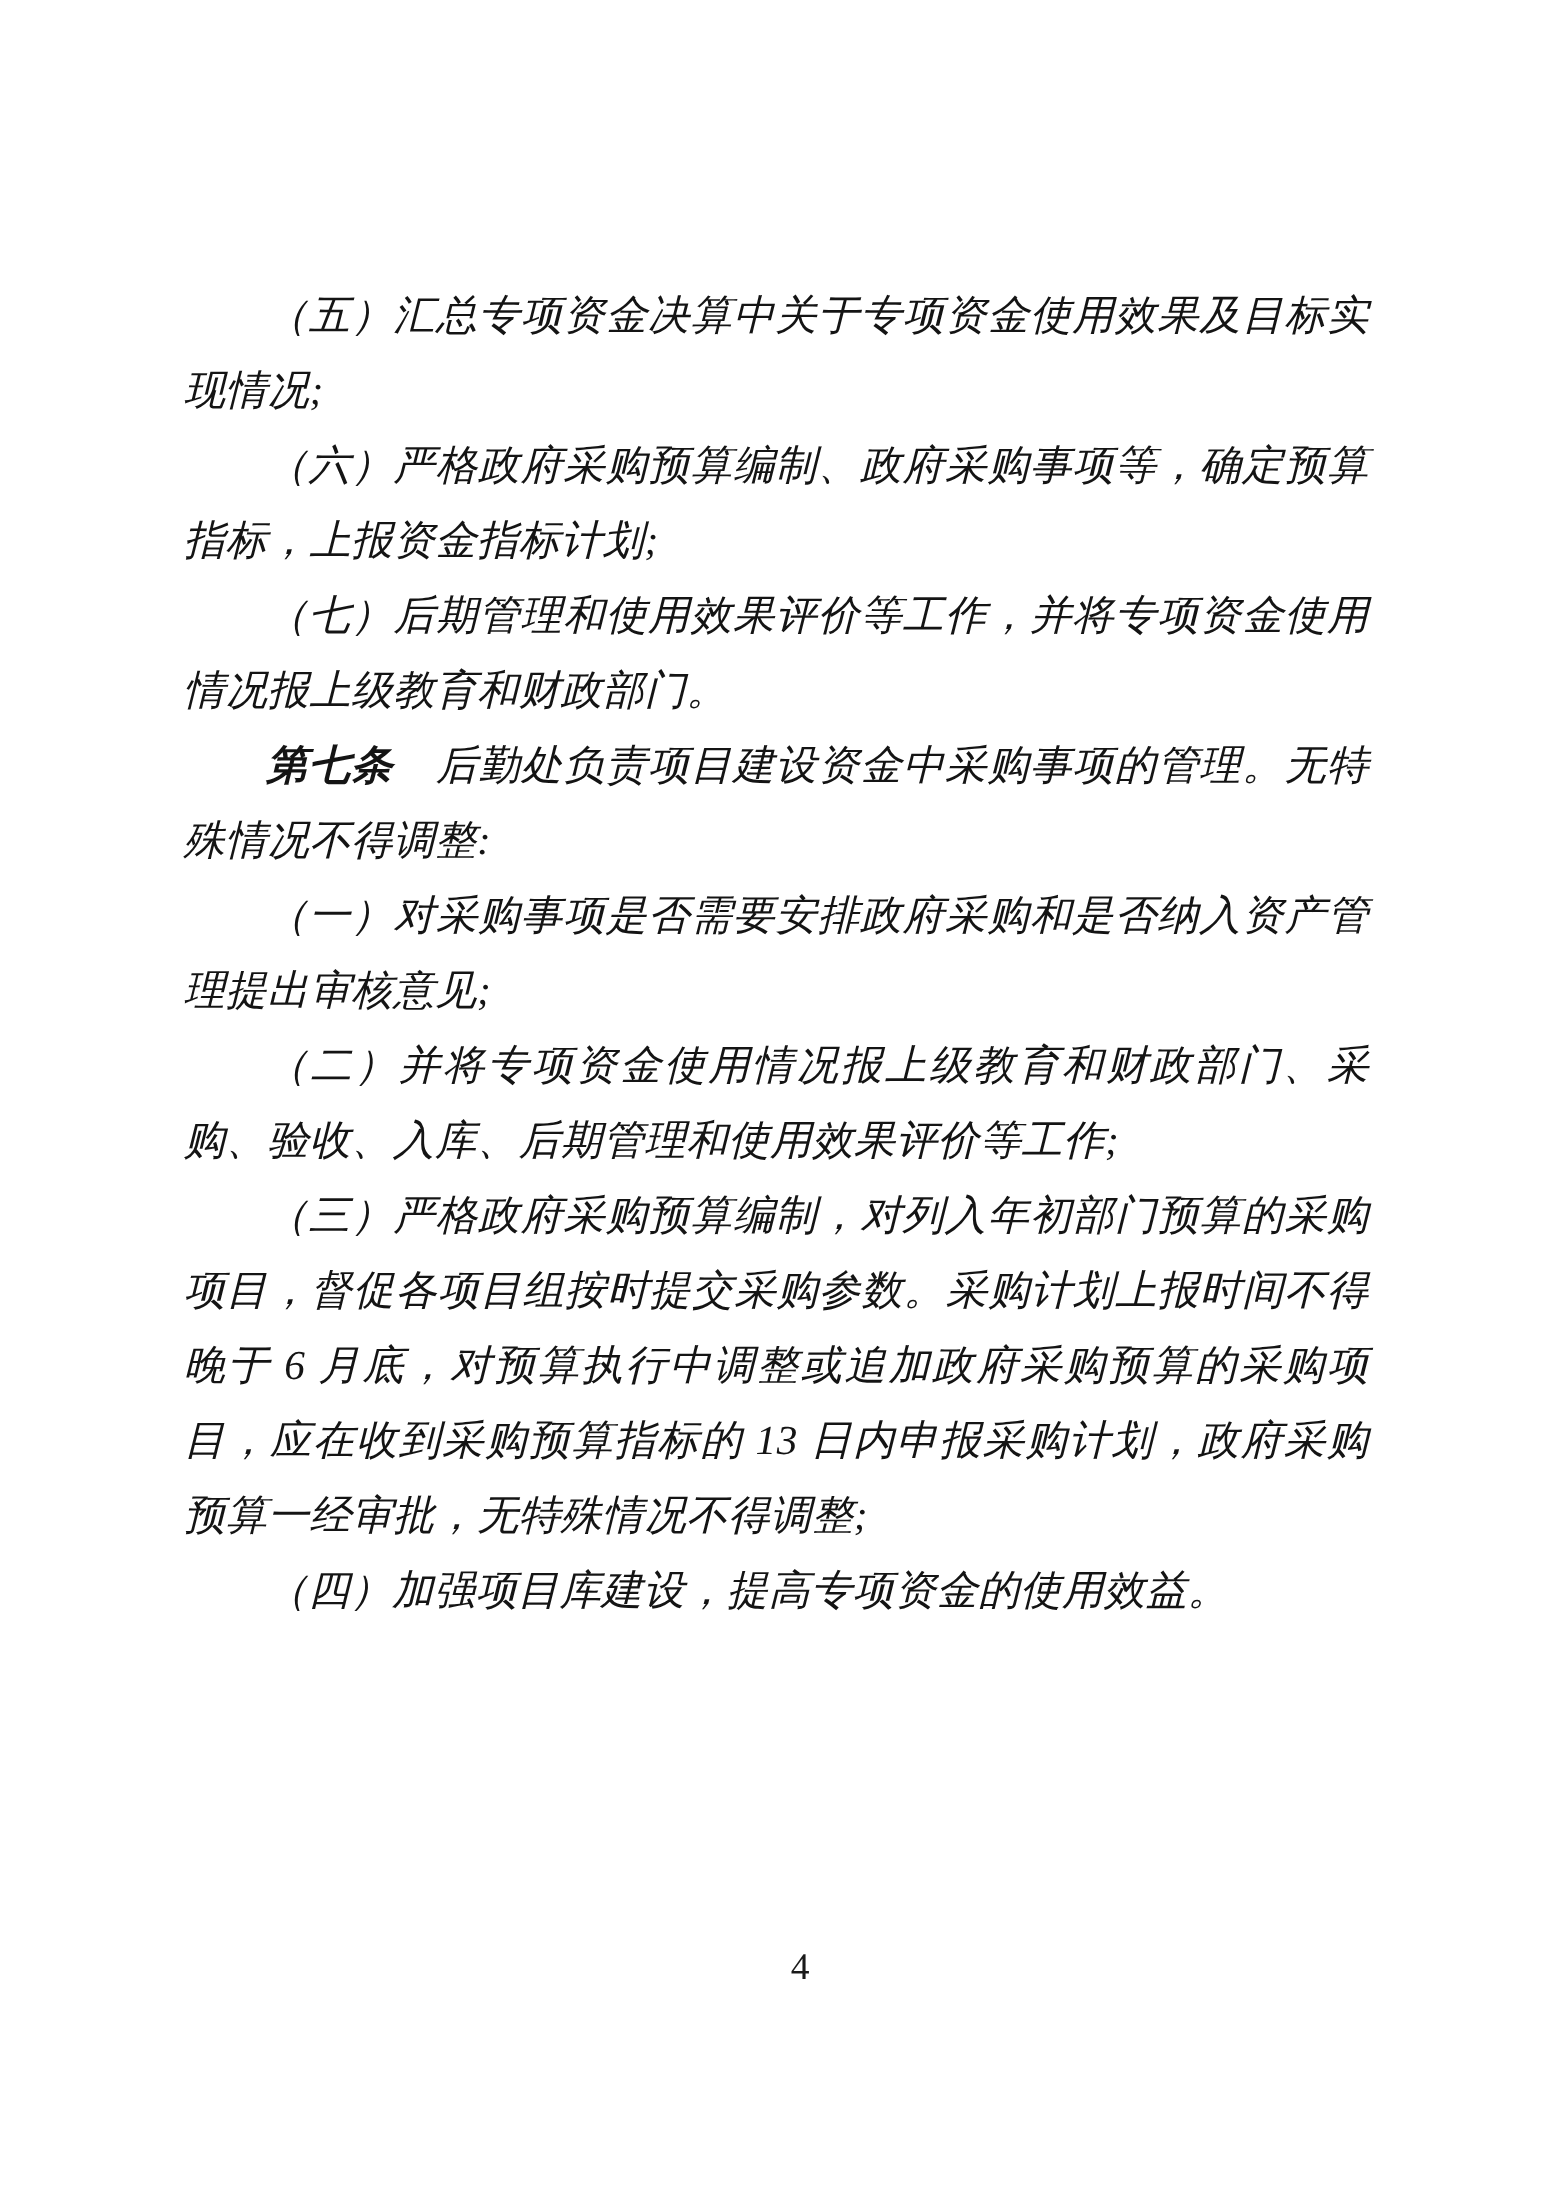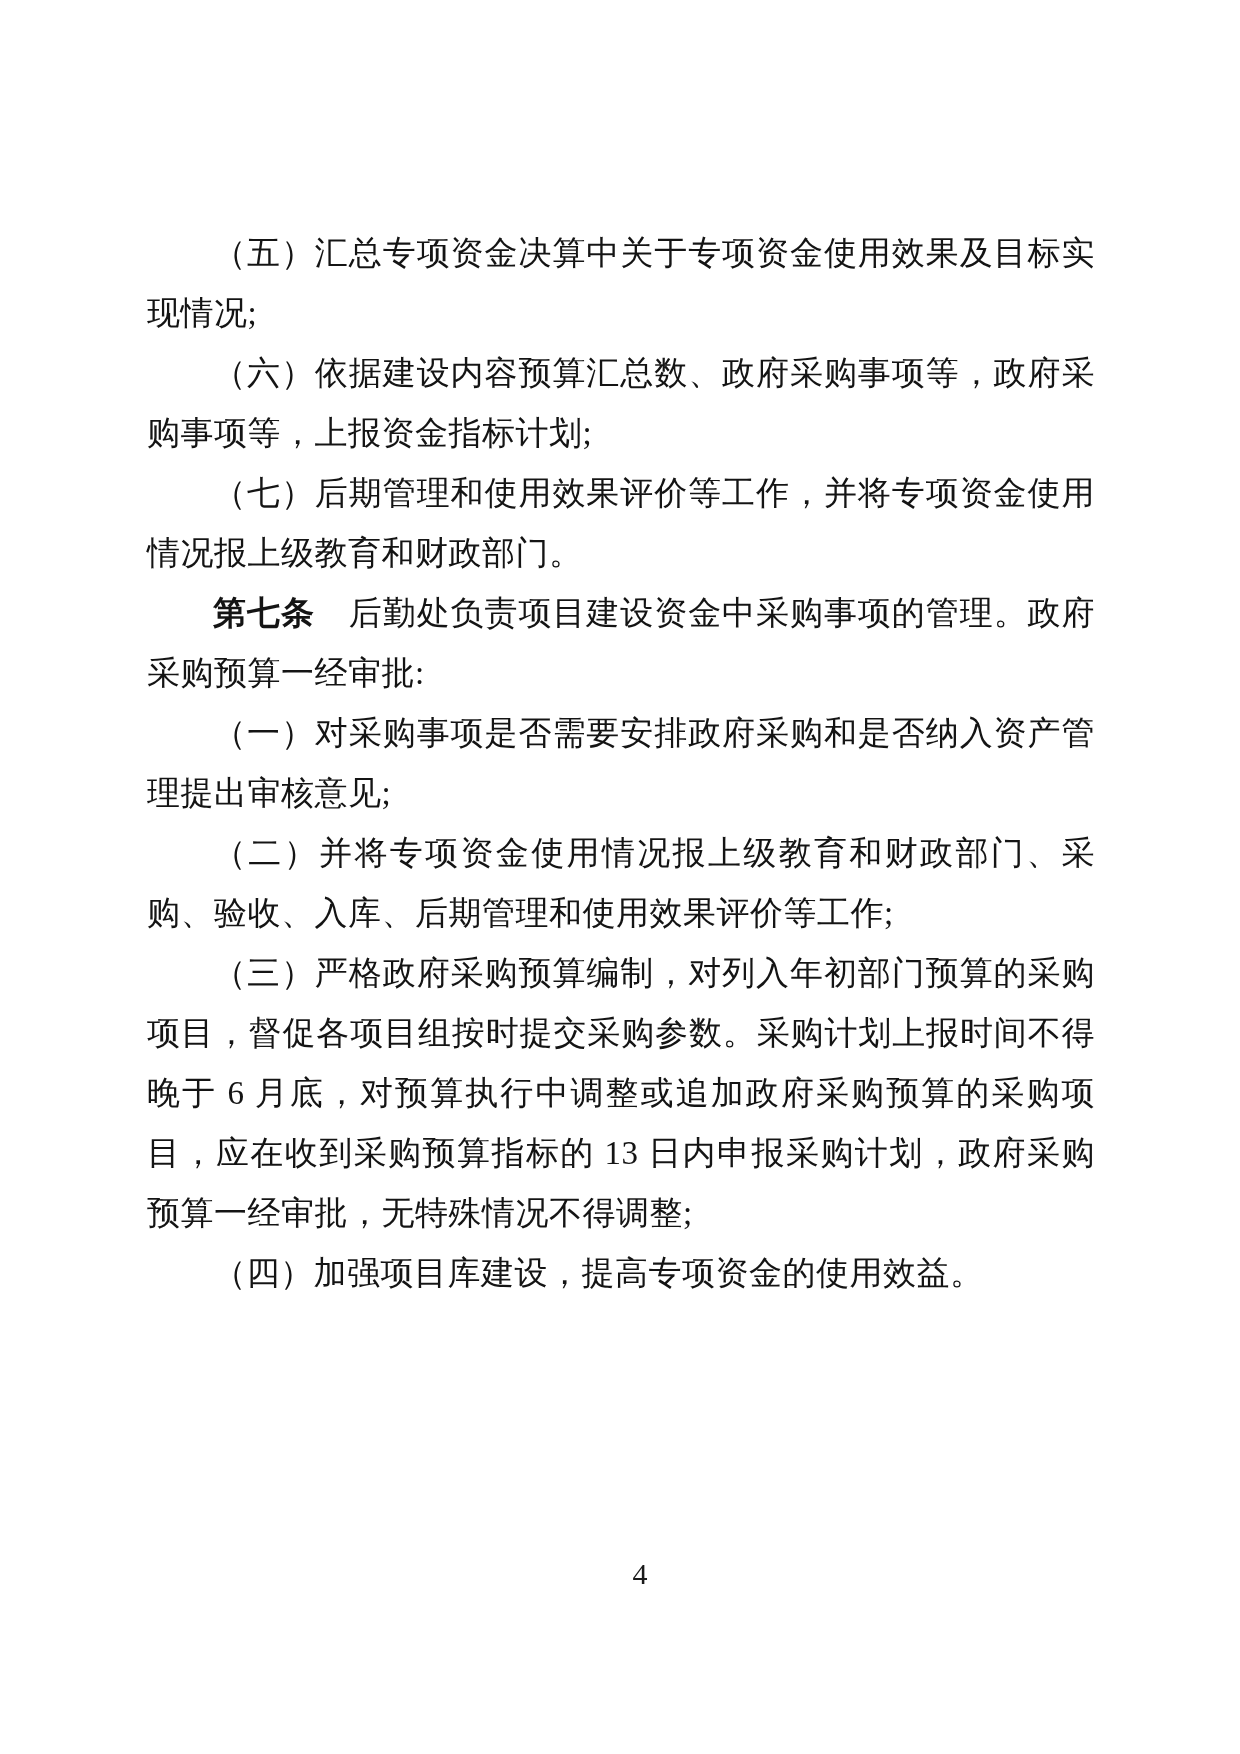--- a/index.html
+++ b/index.html
@@ -22,41 +22,42 @@
     width: 948px;
   }
   .para {
     margin: 0;
     font-size: 33px;
     line-height: 60px;
     text-align: justify;
     text-justify: inter-character;
     text-indent: 2em;
     letter-spacing: 0.5px;
+    font-style: italic;
   }
   .run-bold {
     font-weight: bold;
   }
   .page-footer {
     position: absolute;
     top: 1556px;
     left: 640px;
     transform: translateX(-50%);
     font-size: 30px;
     line-height: 36px;
     color: #1a1a1a;
   }
 </style>
 </head>
 <body>
 
 <div class="doc-body">
     <p class="para"><span>（五）汇总专项资金决算中关于专项资金使用效果及目标实现情况;</span></p>
-    <p class="para"><span>（六）依据建设内容预算汇总数、政府采购事项等，政府采购事项等，上报资金指标计划;</span></p>
+    <p class="para"><span>（六）严格政府采购预算编制、政府采购事项等，确定预算指标，上报资金指标计划;</span></p>
     <p class="para"><span>（七）后期管理和使用效果评价等工作，并将专项资金使用情况报上级教育和财政部门。</span></p>
-    <p class="para"><span class="run-bold">第七条</span><span>　后勤处负责项目建设资金中采购事项的管理。政府采购预算一经审批:</span></p>
+    <p class="para"><span class="run-bold">第七条</span><span>　后勤处负责项目建设资金中采购事项的管理。无特殊情况不得调整:</span></p>
     <p class="para"><span>（一）对采购事项是否需要安排政府采购和是否纳入资产管理提出审核意见;</span></p>
     <p class="para"><span>（二）并将专项资金使用情况报上级教育和财政部门、采购、验收、入库、后期管理和使用效果评价等工作;</span></p>
     <p class="para"><span>（三）严格政府采购预算编制，对列入年初部门预算的采购项目，督促各项目组按时提交采购参数。采购计划上报时间不得晚于 6 月底，对预算执行中调整或追加政府采购预算的采购项目，应在收到采购预算指标的 13 日内申报采购计划，政府采购预算一经审批，无特殊情况不得调整;</span></p>
     <p class="para"><span>（四）加强项目库建设，提高专项资金的使用效益。</span></p>
   </div>
 
 <div class="page-footer">4</div>
 
 </body></html>

